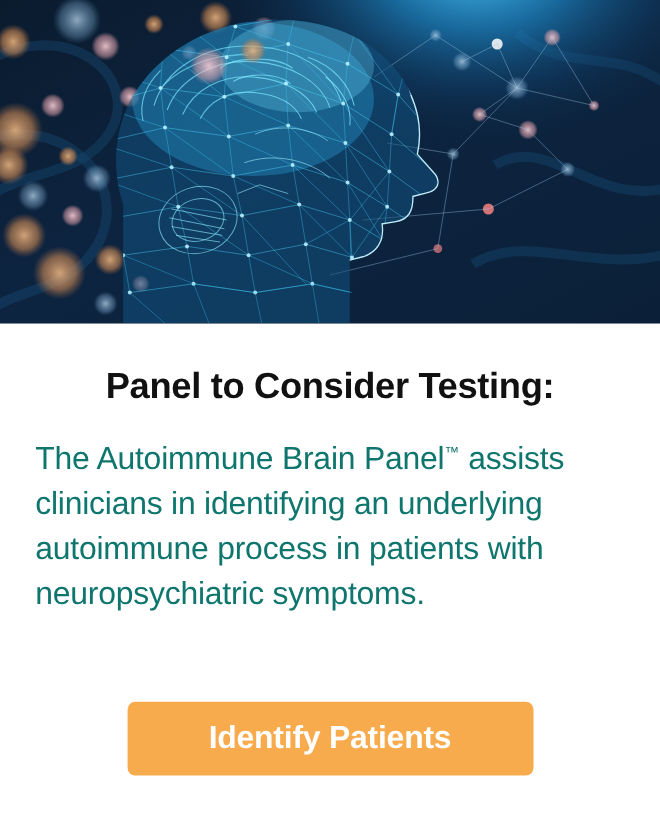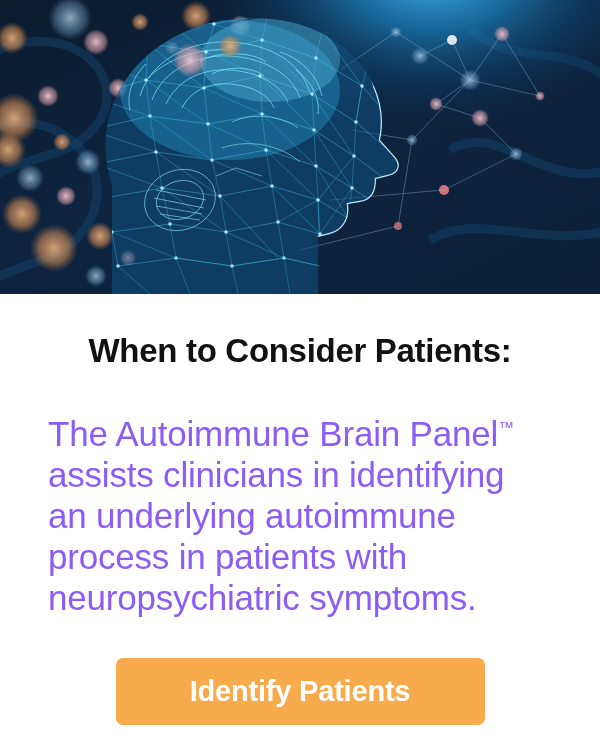--- a/index.html
+++ b/index.html
@@ -55,44 +55,43 @@
     font-size: 33px;
     line-height: 41px;
     font-weight: bold;
     letter-spacing: -0.3px;
     color: #111111;
   }
   .headline .hl-line {
     display: block;
   }
   .body-copy {
-    margin: 16px;
+    margin: 0;
     padding: 26px 32px 0 32px;
     text-align: left;
-    font-size: 35px;
+    font-size: 29px;
     line-height: 41px;
     font-weight: normal;
     letter-spacing: -0.2px;
-    color: #8b5cf6;
+    color: #0f766e;
   }
   .body-copy sup {
     font-size: 0.46em;
     vertical-align: super;
     line-height: 0;
     letter-spacing: 0.4px;
   }
 
   
   .cta-wrap {
     position: absolute;
     left: 0;
     top: 332px;
     width: 600px;
     text-align: center;
-    margin-top: 20px;
   }
   .cta-button {
     display: inline-block;
     box-sizing: border-box;
     width: 369px;
     height: 67px;
     line-height: 63px;
     border: 0;
     border-radius: 7px;
     background: #f8ab4d;
@@ -328,21 +327,21 @@
         <path d="M118,266 L150,294 M176,258 L190,294 M232,266 L238,294 M284,258 L290,294"></path>
         <path d="M112,232 L176,258 L232,266 L284,258 L320,266"></path>
       </g>
     </svg>
 
   </div>
 
   <div class="content">
 
     <h1 class="headline">
-      <span class="hl-line">When to Consider Patients:</span>
+      <span class="hl-line">Panel to Consider Testing:</span>
     </h1>
 
     <p class="body-copy"><span>The Autoimmune Brain Panel</span><sup>™</sup><span> assists clinicians in identifying an underlying autoimmune process in patients with neuropsychiatric symptoms.</span></p>
 
     <div class="cta-wrap">
       <button class="cta-button" type="button">Identify Patients</button>
     </div>
 
   </div>
 </div>

